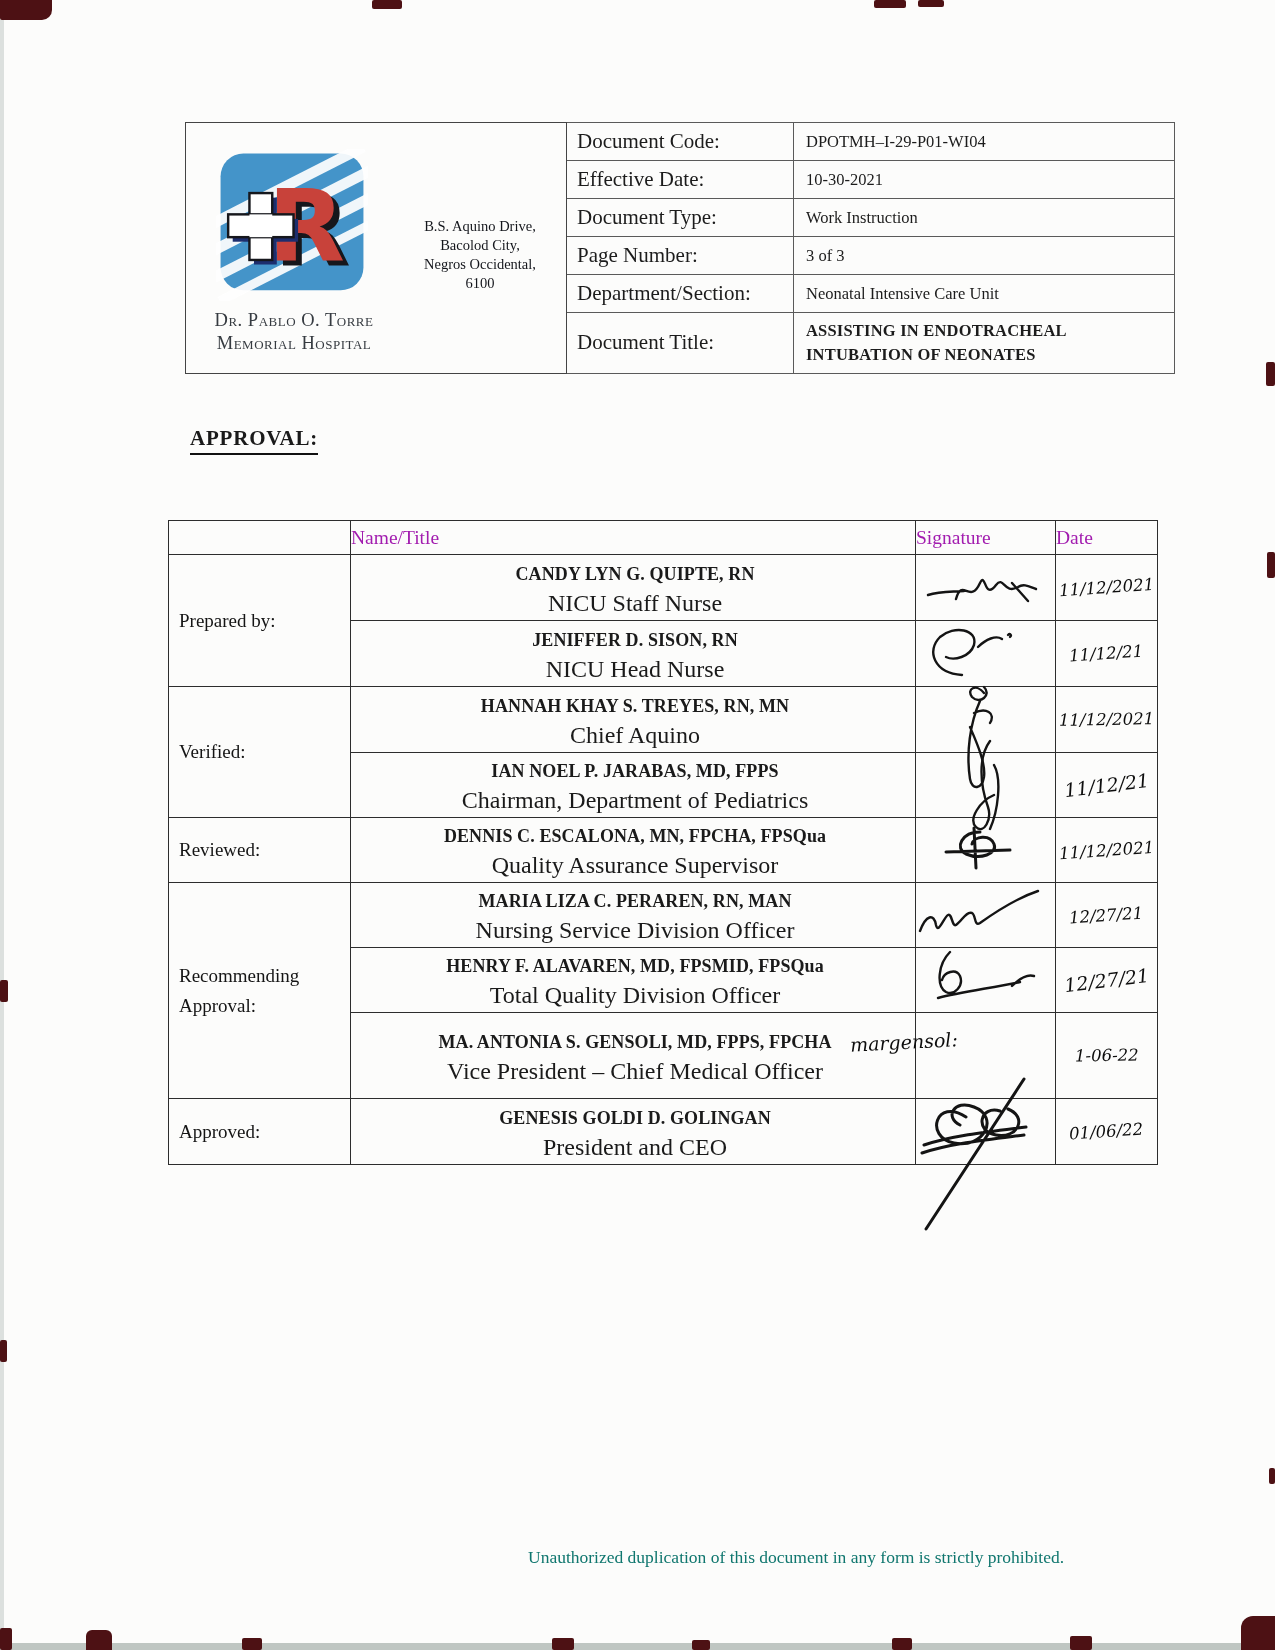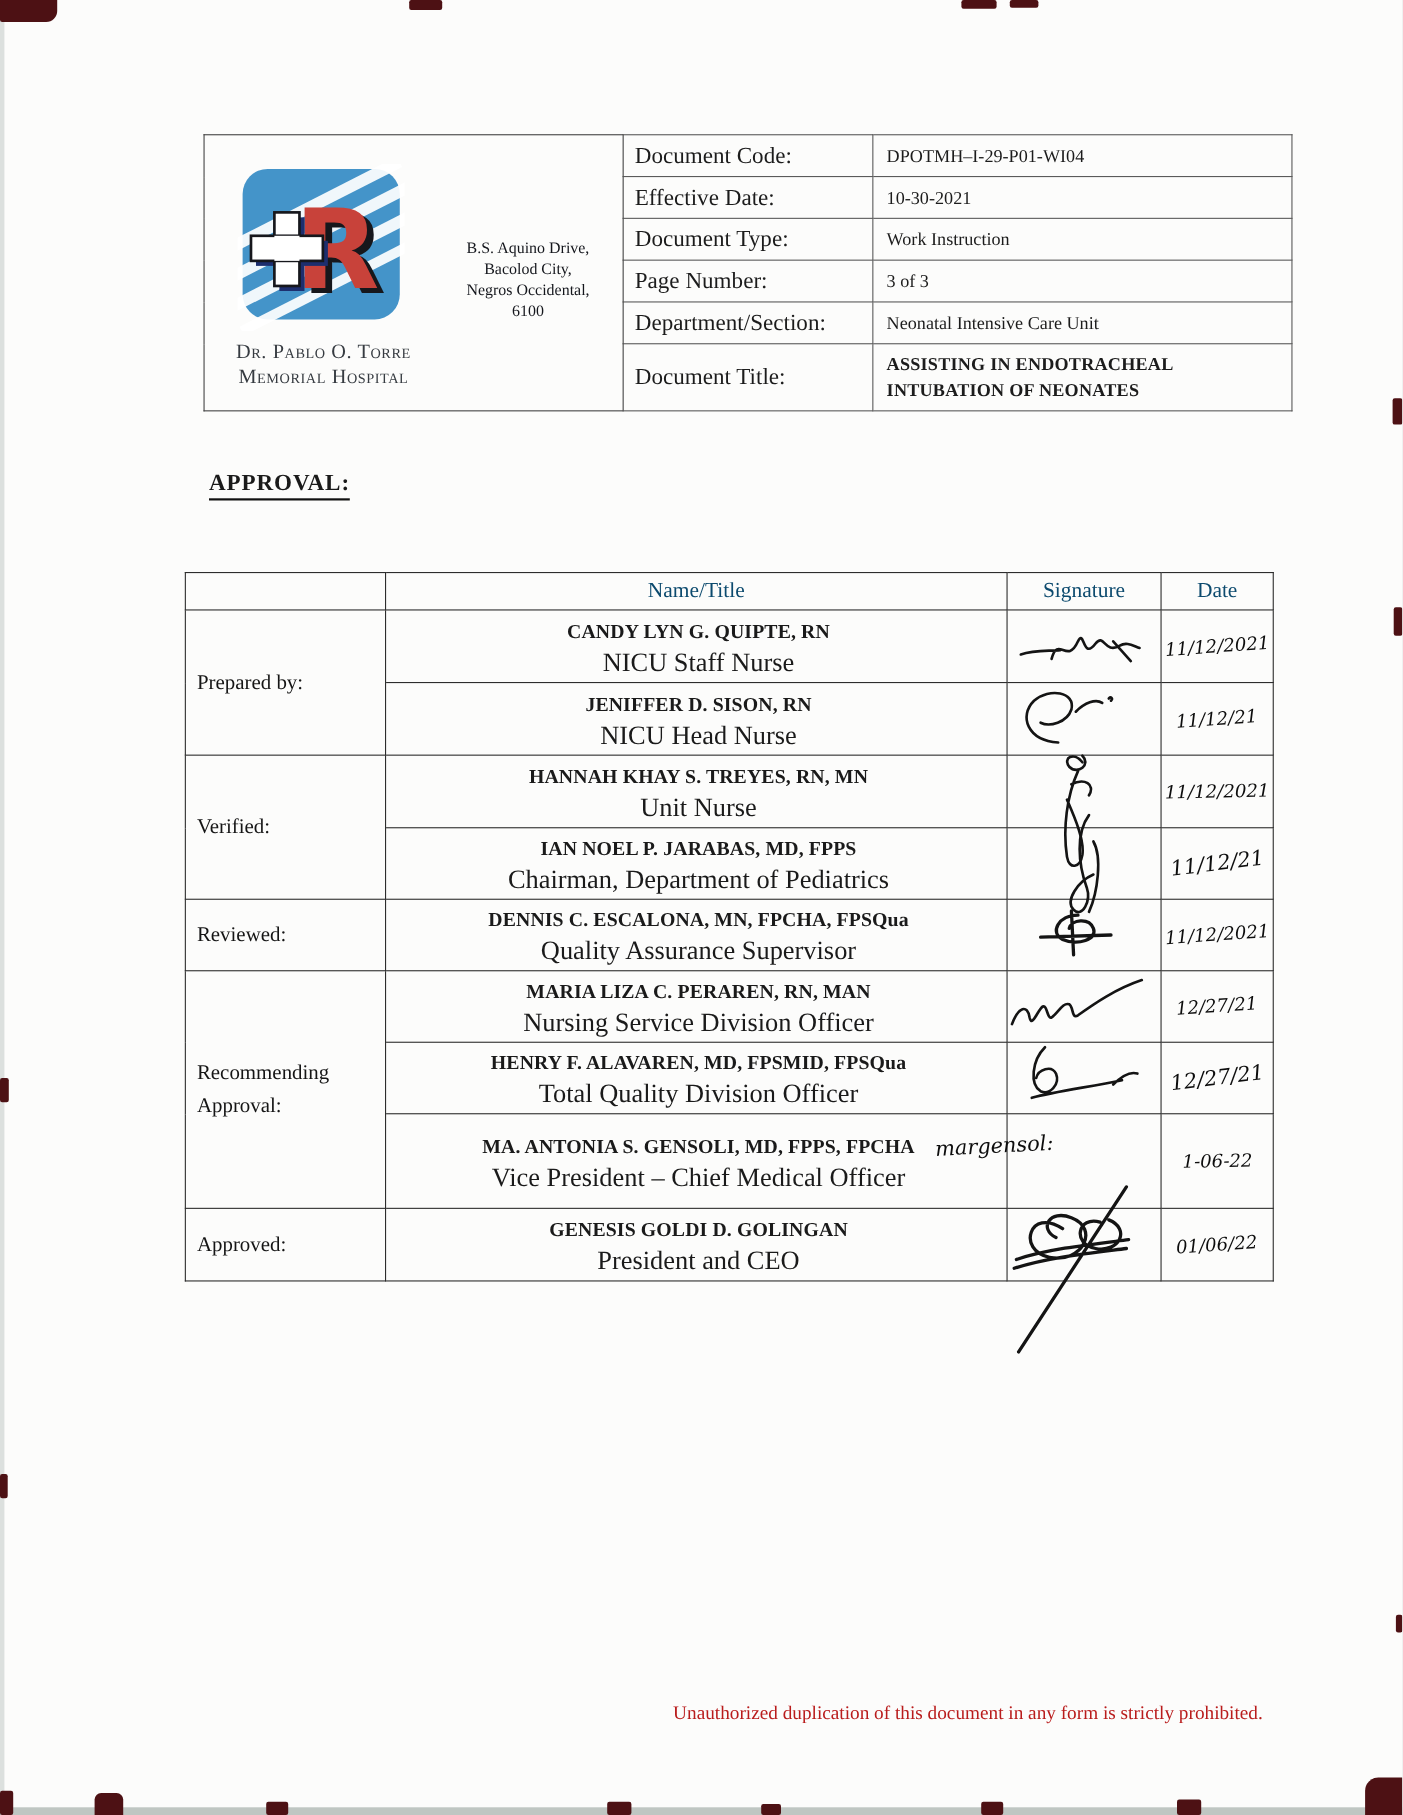--- a/index.html
+++ b/index.html
@@ -64,21 +64,21 @@
     border-collapse:collapse; table-layout:fixed;
   }
   .approval-table th, .approval-table td{
     border:1.6px solid #2d2d2d; vertical-align:middle; padding:0;
   }
   .approval-table col.c-role{width:182px;}
   .approval-table col.c-name{width:565px;}
   .approval-table col.c-sig{width:140px;}
   .approval-table col.c-date{width:102px;}
   .approval-table thead th{
-    height:33px; font-weight:normal; font-size:19.5px; text-align:center; color:#0c4a6e;
+    height:33px; font-weight:normal; font-size:19.5px; text-align:left; color:#a21caf;
   }
   .approval-table td.role{
     font-size:19px; padding:4px 6px 4px 10px; color:#151515; vertical-align:middle;
     line-height:30px;
     margin-left:16px;
   }
   .approval-table td.who{padding:3px 8px 3px 12px;text-align:center;}
   .who .nm{font-weight:bold; font-size:18px; letter-spacing:.1px; line-height:30px; white-space:nowrap;}
   .who .tt{font-size:24px; line-height:28px; white-space:nowrap;}
   .approval-table tr.row-a{height:66px;} .approval-table tr.row-b{height:66px;}
@@ -98,21 +98,21 @@
   .hand.big{font-size:19px; transform:rotate(-7deg);}
   .hand.flat{transform:rotate(-1deg);}
   .sig-note{
     position:absolute; left:-66px; top:18px; font-family:"DejaVu Serif", serif;
     font-style:italic; font-size:19px; color:#0d0d0d; transform:rotate(-3deg);
     white-space:nowrap;
   }
   
   .footer-note{
     position:absolute; left:528px; top:1547px; width:620px;
-    font-size:17.5px; color:#b91c1c;text-align:right;
+    font-size:17.5px; color:#0f766e;
   }
 </style>
 </head>
 <body>
 
 <div class="canvas">
 
   <div class="strip-left"></div>
   <div class="strip-bottom"></div>
   <div class="edge-mark m1"></div>
@@ -238,21 +238,21 @@
             <path class="sig-stroke" d="M40 52 C12 50 4 28 18 14 C32 2 56 6 52 22 C48 34 32 38 24 34 M56 24 C64 16 74 12 80 16 M86 12 C88 10 90 12 88 14"></path>
           </svg>
         </td>
         <td class="dt"><span class="hand">11/12/21</span></td>
       </tr>
 
       <tr class="row-c">
         <td class="role" rowspan="2">Verified:</td>
         <td class="who">
           <div class="nm">HANNAH KHAY S. TREYES, RN, MN</div>
-          <div class="tt">Unit Nurse</div>
+          <div class="tt">Chief Aquino</div>
         </td>
         <td class="sig">
           <svg width="90" height="120" style="left:22px; top:-8px;" viewBox="0 0 90 120">
             <path class="sig-stroke" d="M46 14 C38 4 28 10 34 18 C42 26 54 16 46 8 M42 22 C32 44 28 74 32 100 C34 112 44 110 46 98 C48 84 38 62 32 48 M36 34 C48 28 58 34 52 44"></path>
           </svg>
         </td>
         <td class="dt"><span class="hand flat">11/12/2021</span></td>
       </tr>
       <tr class="row-d">
         <td class="who">

